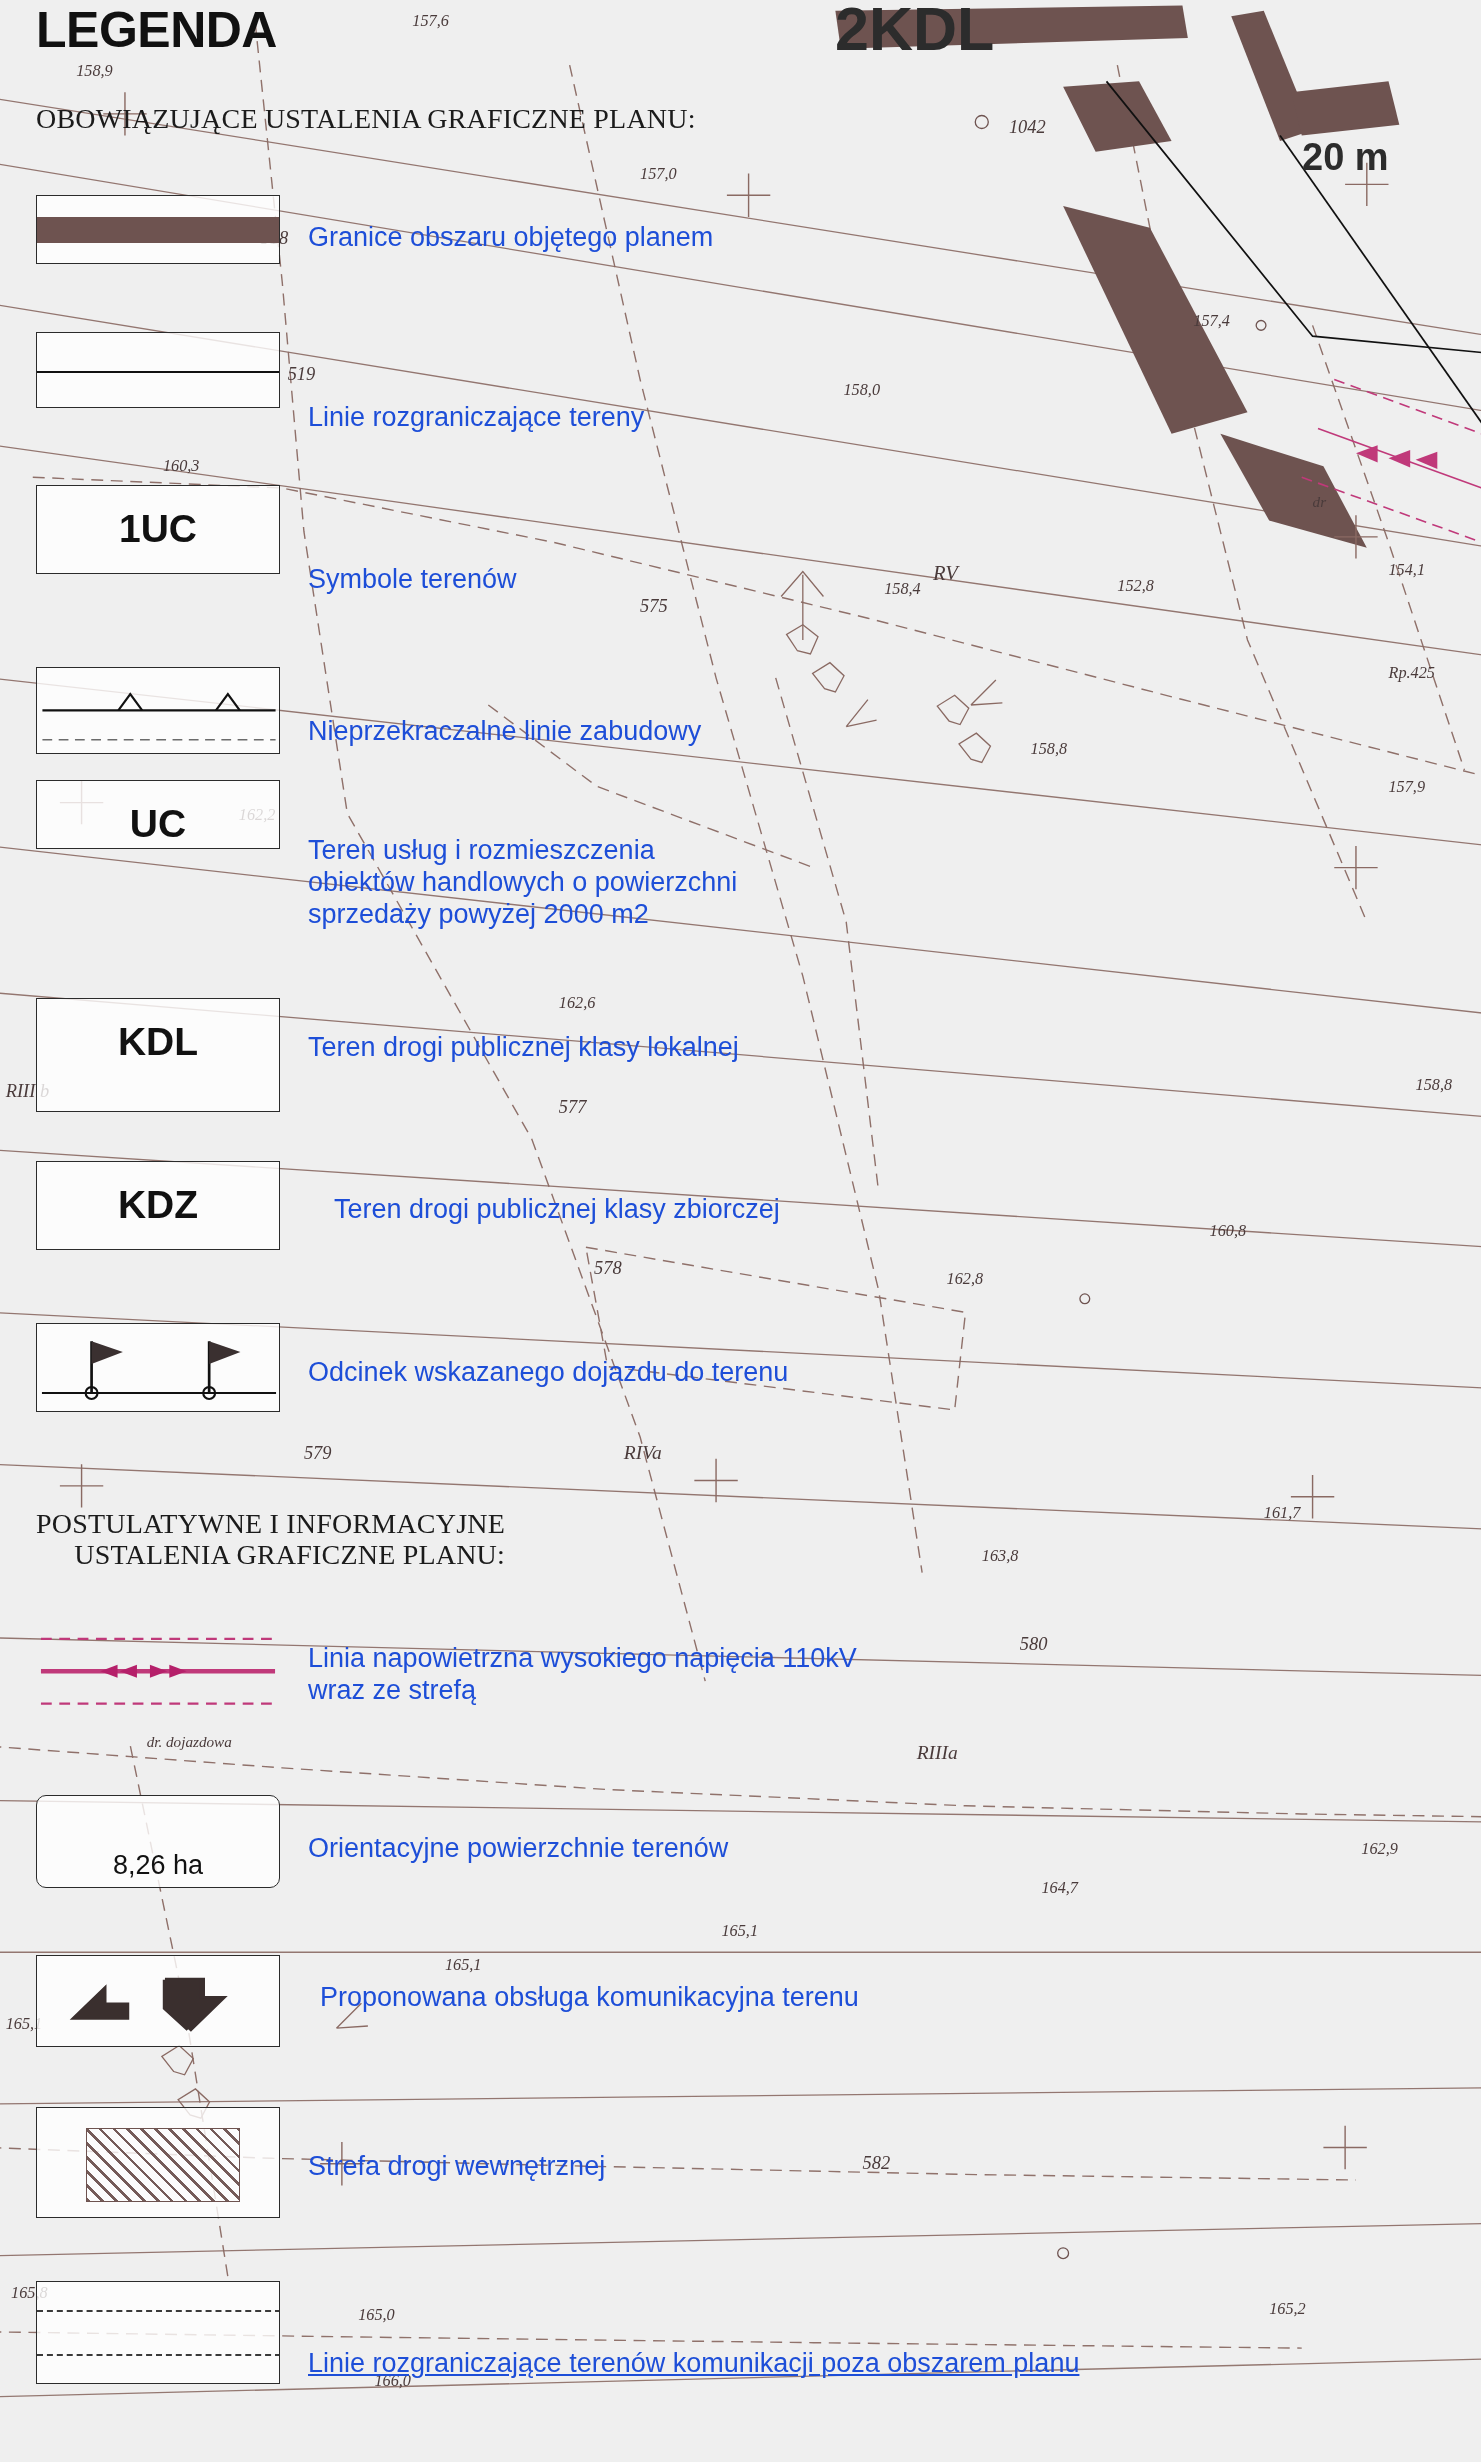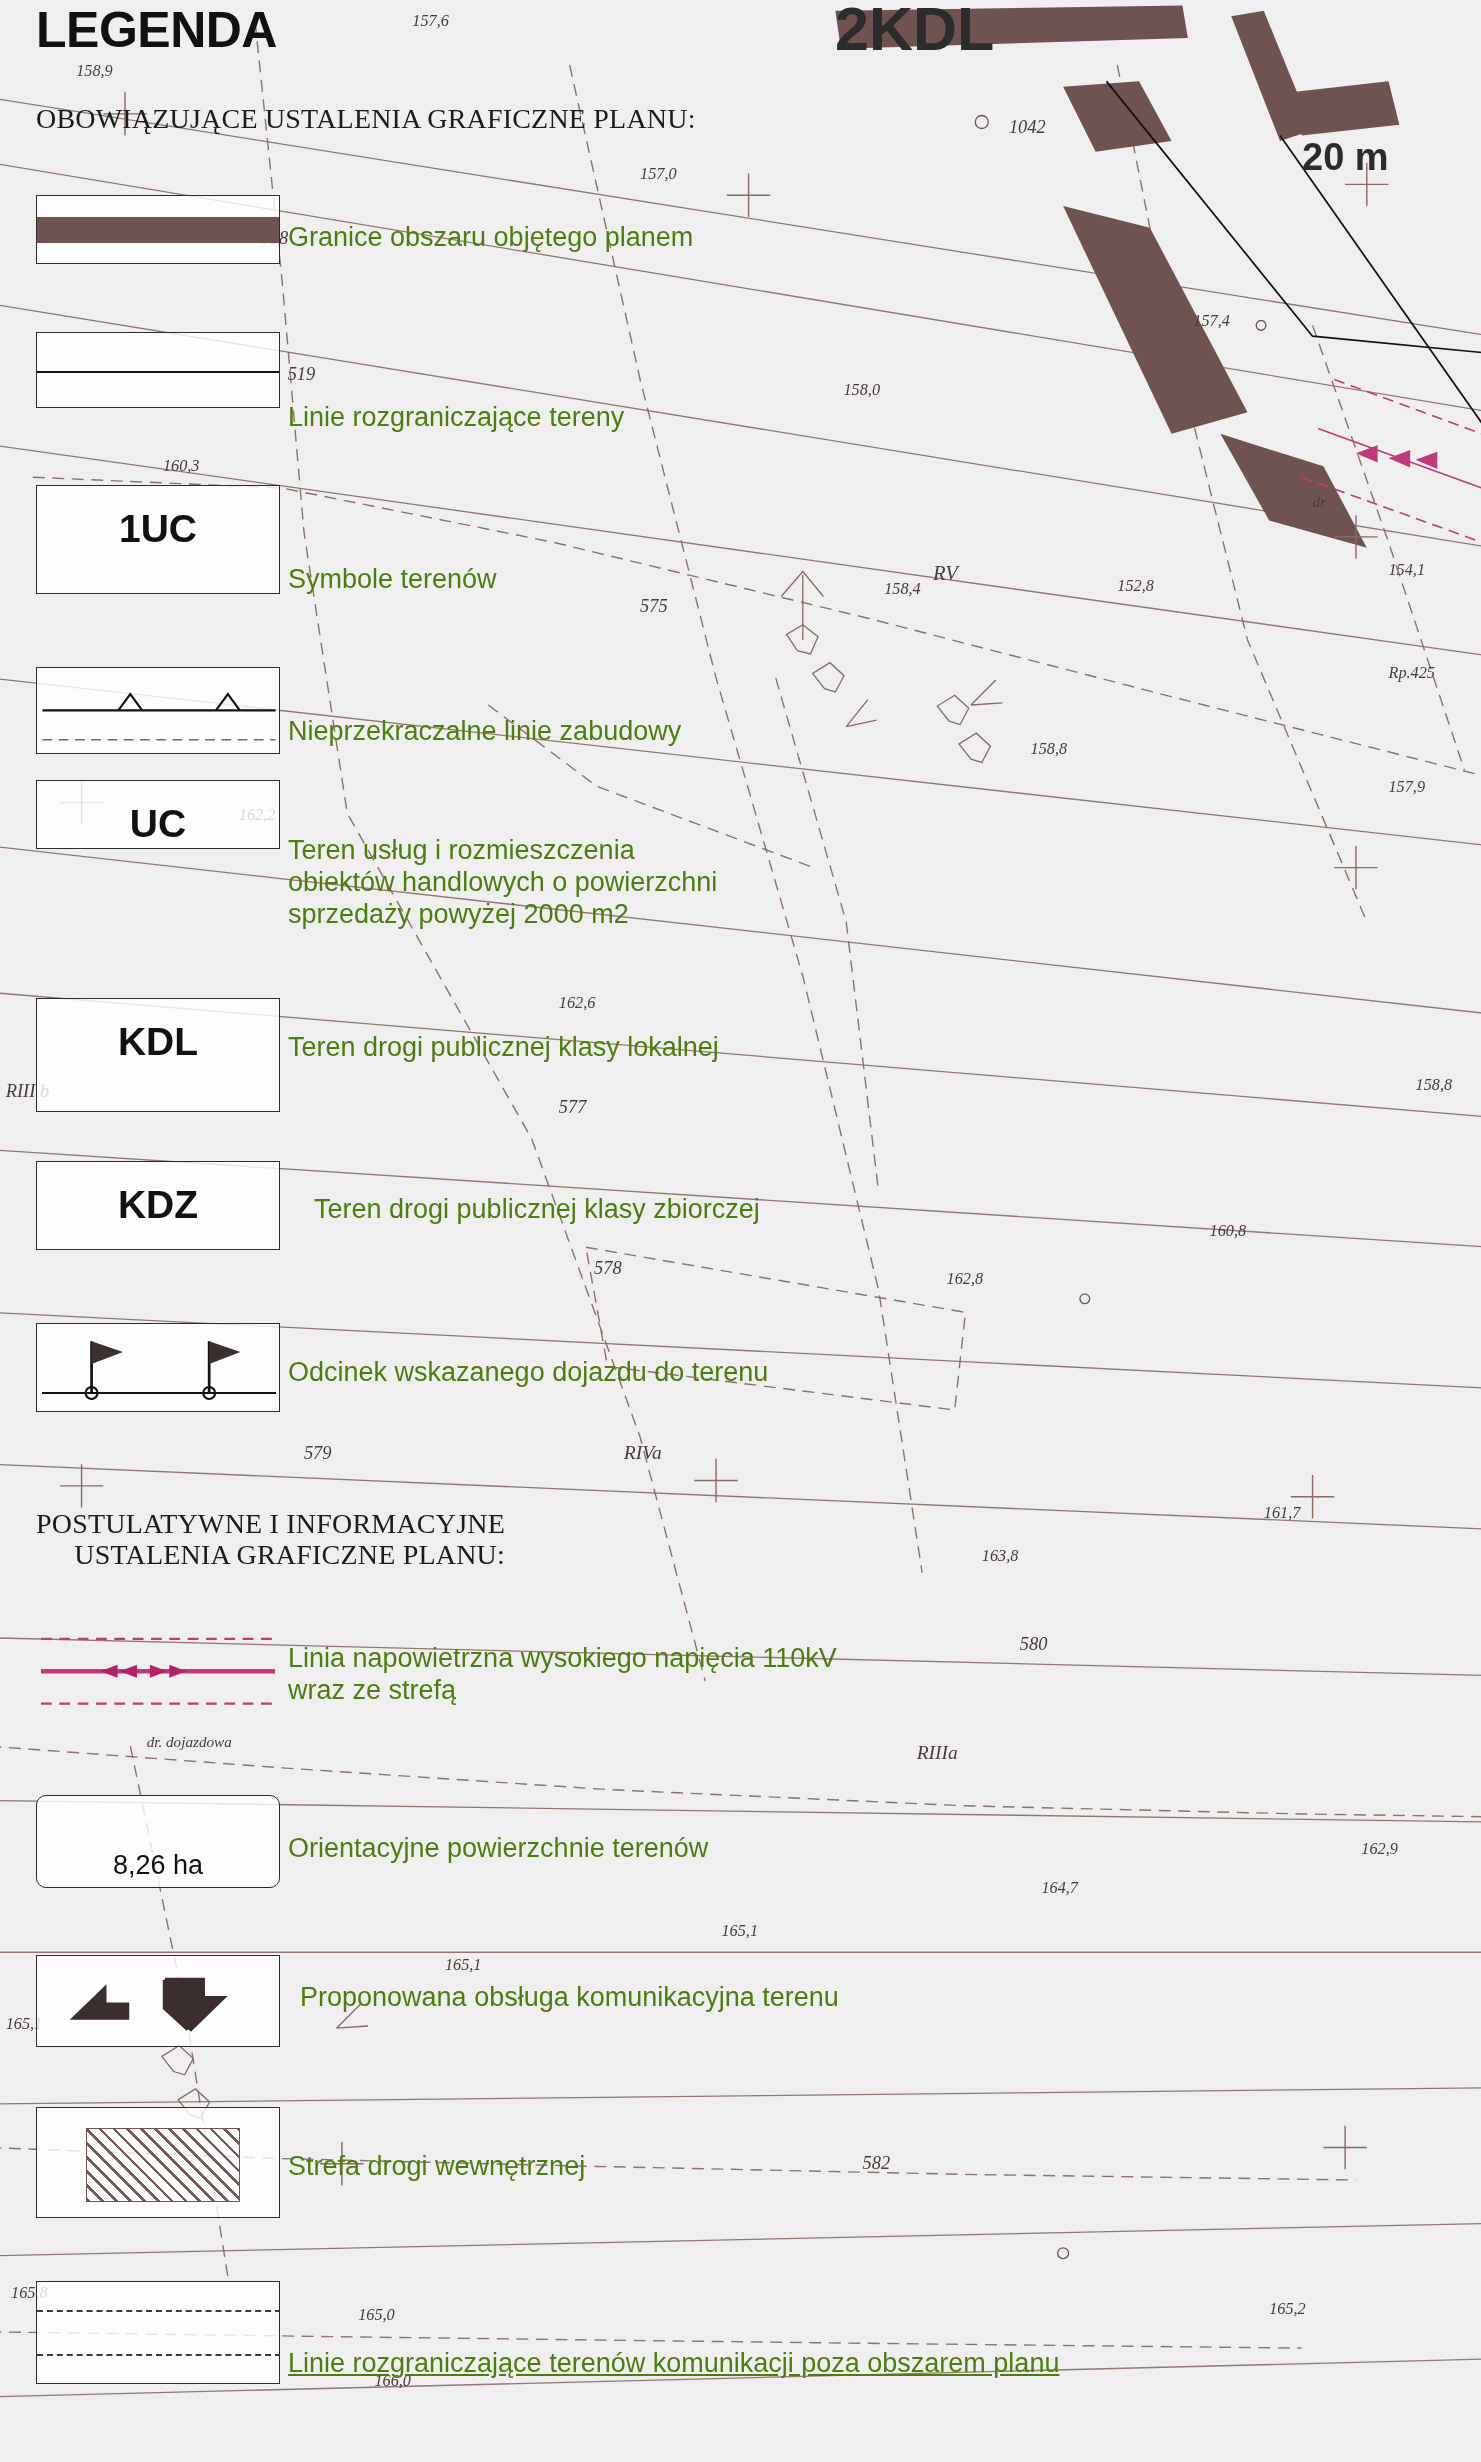--- a/index.html
+++ b/index.html
@@ -53,23 +53,23 @@
     position:absolute;
     left:36px;
     width:244px;
     background:rgba(255,255,255,0.80);
     border:1.6px solid #2b2b2b;
     box-sizing:border-box;
     overflow:hidden;
   }
   .rowlabel{
     position:absolute;
-    left:288px;
+    left:308px;
     font-size:27px;
-    color:#4d7c0f;
+    color:#1d4ed8;
     line-height:1.18;
     white-space:pre-line;
   }
 
   
   .bar-brown{
     position:absolute;left:0;top:20.6px;width:244px;height:26px;
     background:#6e5350;
   }
   .line-black{
@@ -267,21 +267,21 @@
   <div class="swatch" style="top:195px;height:69px;">
     <div class="bar-brown"></div>
   </div>
   <div class="rowlabel" style="top:222px;">Granice obszaru objętego planem</div>
 
   <div class="swatch" style="top:332px;height:76px;">
     <div class="line-black" style="top:38px;"></div>
   </div>
   <div class="rowlabel" style="top:402px;">Linie rozgraniczające tereny</div>
 
-  <div class="swatch" style="top:485px;height:109px;">
+  <div class="swatch" style="top:485px;height:89px;">
     <div class="code-txt" style="top:20.6px;">1UC</div>
   </div>
   <div class="rowlabel" style="top:564px;">Symbole terenów</div>
 
   <div class="swatch" style="top:667px;height:87px;">
     <svg width="244" height="87" viewBox="0 0 450 160">
       <path d="M10 78 L440 78" stroke="#111" stroke-width="4" fill="none"></path>
       <path d="M150 78 l22 -30 l22 30" stroke="#111" stroke-width="4" fill="none"></path>
       <path d="M330 78 l22 -30 l22 30" stroke="#111" stroke-width="4" fill="none"></path>
       <path d="M10 132 L440 132" stroke="#6b6b6b" stroke-width="3" stroke-dasharray="18 12" fill="none"></path>

